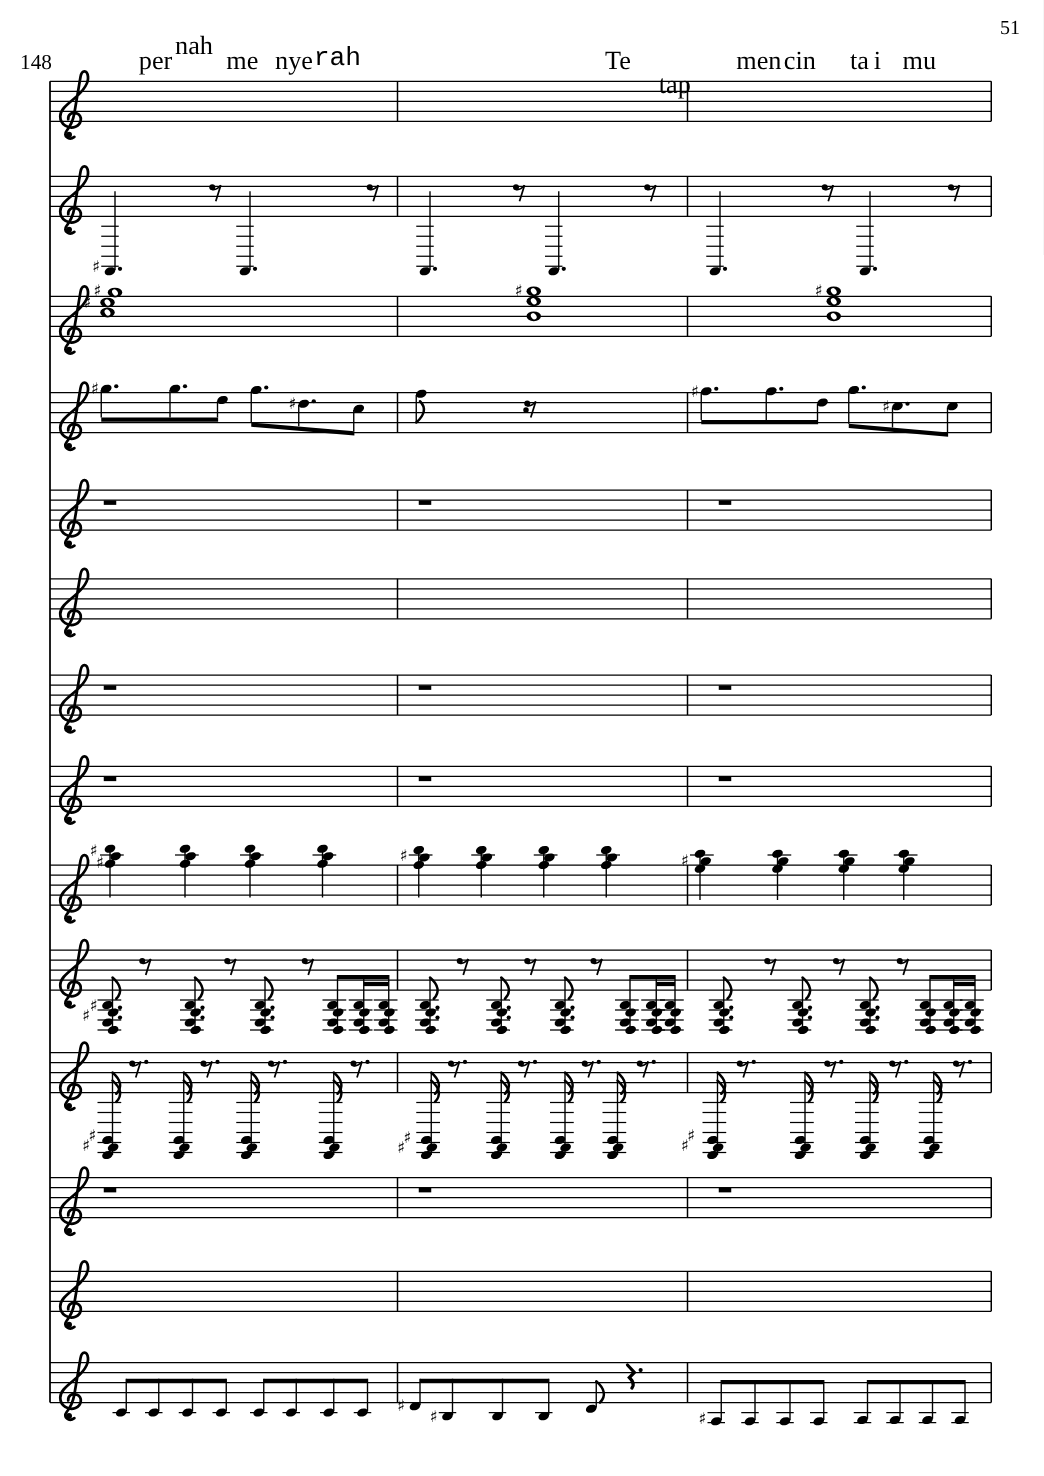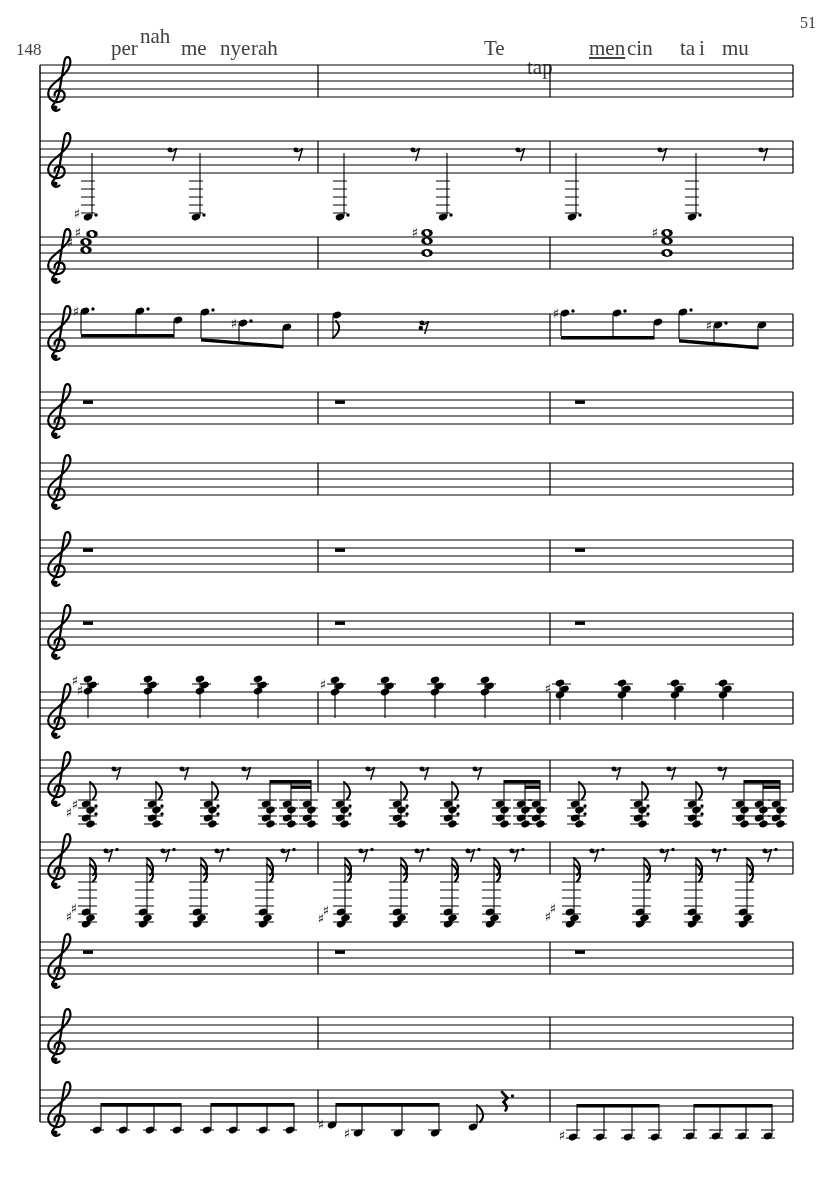--- a/index.html
+++ b/index.html
@@ -1,37 +1,37 @@
 <!DOCTYPE html>
 <html><head>
 <meta charset="utf-8">
 <style>
   html,body{margin:0;padding:0;background:#e8e8e8;}
   .page{position:relative;width:835px;height:1181px;background:#ffffff;margin:0 auto;
-        font-family:"Liberation Serif", serif;color:#404040;overflow:hidden;}
+        font-family:"Liberation Serif", serif;color:#000000;overflow:hidden;}
   .page-number{position:absolute;top:14px;left:800px;font-size:16px;}
   .measure-number{position:absolute;top:40px;left:16px;font-size:17px;}
   #lyrics-layer span{position:absolute;font-size:21px;white-space:nowrap;}
   svg{position:absolute;left:0;top:0;}
 </style>
 </head>
 <body>
 
 <div class="page">
   <div class="page-number">51</div>
   <div class="measure-number">148</div>
   <div id="lyrics-layer">
       <span style="left: 111px; top: 36px;">per</span>
       <span style="left: 140px; top: 24px; font-family: Liberation Serif, serif;">nah</span>
       <span style="left: 181px; top: 36px;">me</span>
       <span style="left: 220px; top: 36px;">nye</span>
-      <span style="left: 251px; top: 36px;">rah</span>
+      <span style="left: 251px; top: 36px; font-family: Liberation Mono, monospace;">rah</span>
       <span style="left: 484px; top: 36px;">Te</span>
       <span style="left: 527px; top: 36px; margin-top: 19px;">tap</span>
-      <span style="left: 589px; top: 36px; text-decoration: underline;">men</span>
+      <span style="left: 589px; top: 36px;">men</span>
       <span style="left: 627px; top: 36px;">cin</span>
       <span style="left: 660px; top: 36px; margin-left: 20px;">ta</span>
       <span style="left: 699px; top: 36px;">i</span>
       <span style="left: 722px; top: 36px;">mu</span>
     </div>
   <svg id="score" width="835" height="1181" viewBox="0 0 835 1181">
       <line x1="40" y1="65" x2="793" y2="65" stroke="#000000" stroke-width="1"></line>
       <line x1="40" y1="73" x2="793" y2="73" stroke="#000000" stroke-width="1"></line>
       <line x1="40" y1="81" x2="793" y2="81" stroke="#000000" stroke-width="1"></line>
       <line x1="40" y1="89" x2="793" y2="89" stroke="#000000" stroke-width="1"></line>

